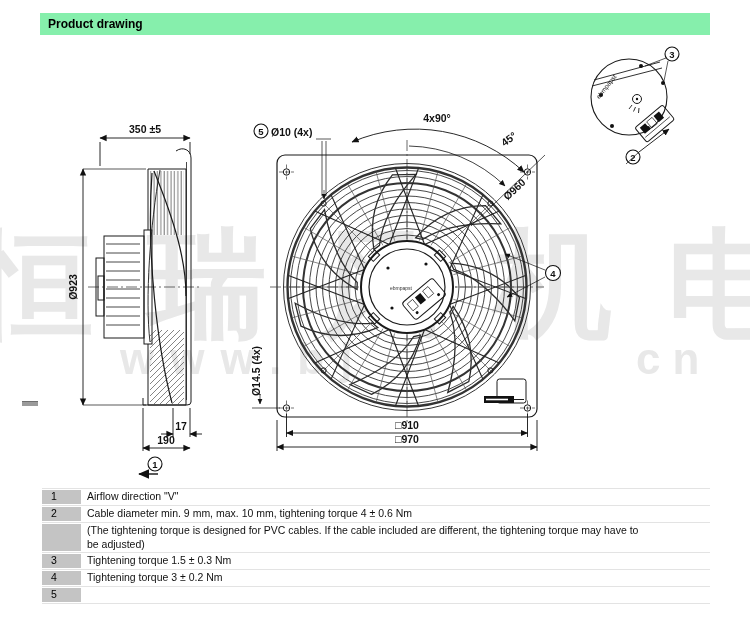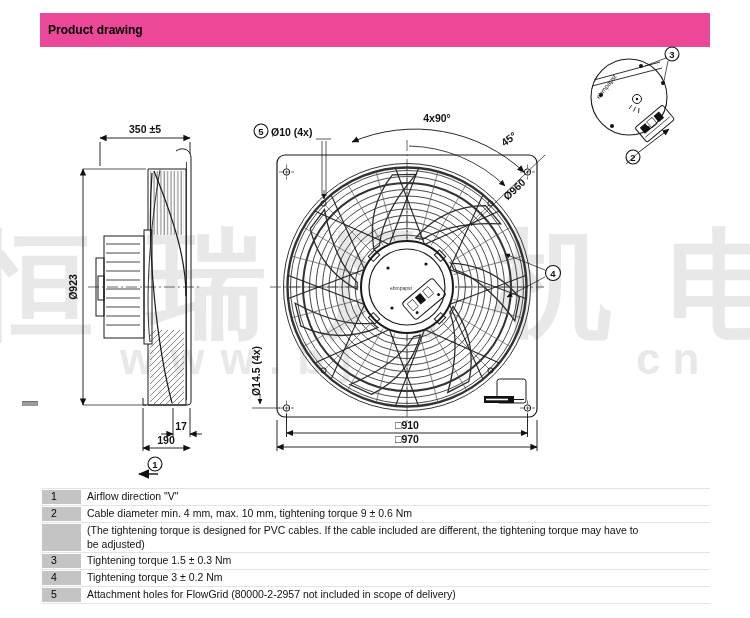--- a/index.html
+++ b/index.html
@@ -1,22 +1,22 @@
 <!DOCTYPE html>
 <html><head>
 <meta charset="utf-8">
 <style>
   html,body{margin:0;padding:0;}
   body{
     width:750px;height:618px;position:relative;background:#fff;
     font-family:"Liberation Sans", sans-serif;color:#111;overflow:hidden;
   }
   .header-bar{
-    position:absolute;left:40px;top:13px;width:670px;height:34px;
-    background:#ec4899;display:flex;align-items:center;
+    position:absolute;left:40px;top:13px;width:670px;height:22px;
+    background:#86efac;display:flex;align-items:center;
   }
   .header-bar .title{font-size:12px;font-weight:bold;padding-left:8px;color:#000;}
   .margin-dash{
     position:absolute;left:22px;top:401px;width:16px;height:4px;
     background:#9b9b9b;border-top:1px solid #6f6f6f;
   }
   svg{position:absolute;left:0;top:0;}
   svg text{font-family:"Liberation Sans", sans-serif;}
   .dim{font-size:10.5px;font-weight:bold;fill:#111;}
   .dim-s{font-size:9.5px;font-weight:bold;fill:#111;}
@@ -304,31 +304,30 @@
   </g>
 </svg>
 
 <div class="legend">
   <div class="legend-row">
     <div class="legend-num">1</div>
     <div class="legend-text">Airflow direction "V"</div>
   </div>
   <div class="legend-row">
     <div class="legend-num">2</div>
-    <div class="legend-text">Cable diameter min. 4 mm, max. 10 mm, tightening torque 9 ± 0.6 Nm</div>
+    <div class="legend-text">Cable diameter min. 9 mm, max. 10 mm, tightening torque 4 ± 0.6 Nm</div>
   </div>
   <div class="legend-row">
     <div class="legend-num"></div>
     <div class="legend-text" style="max-width:560px">(The tightening torque is designed for PVC cables. If the cable included are different, the tightening torque may have to be adjusted)</div>
   </div>
   <div class="legend-row">
     <div class="legend-num">3</div>
     <div class="legend-text">Tightening torque 1.5 ± 0.3 Nm</div>
   </div>
   <div class="legend-row">
     <div class="legend-num">4</div>
     <div class="legend-text">Tightening torque 3 ± 0.2 Nm</div>
   </div>
   <div class="legend-row">
     <div class="legend-num">5</div>
-    <div class="legend-text">Attachment holes for FlowGrid (80000-2-2957 not included in scope of delivery)</div>
   </div>
 </div>
 
 </body></html>

